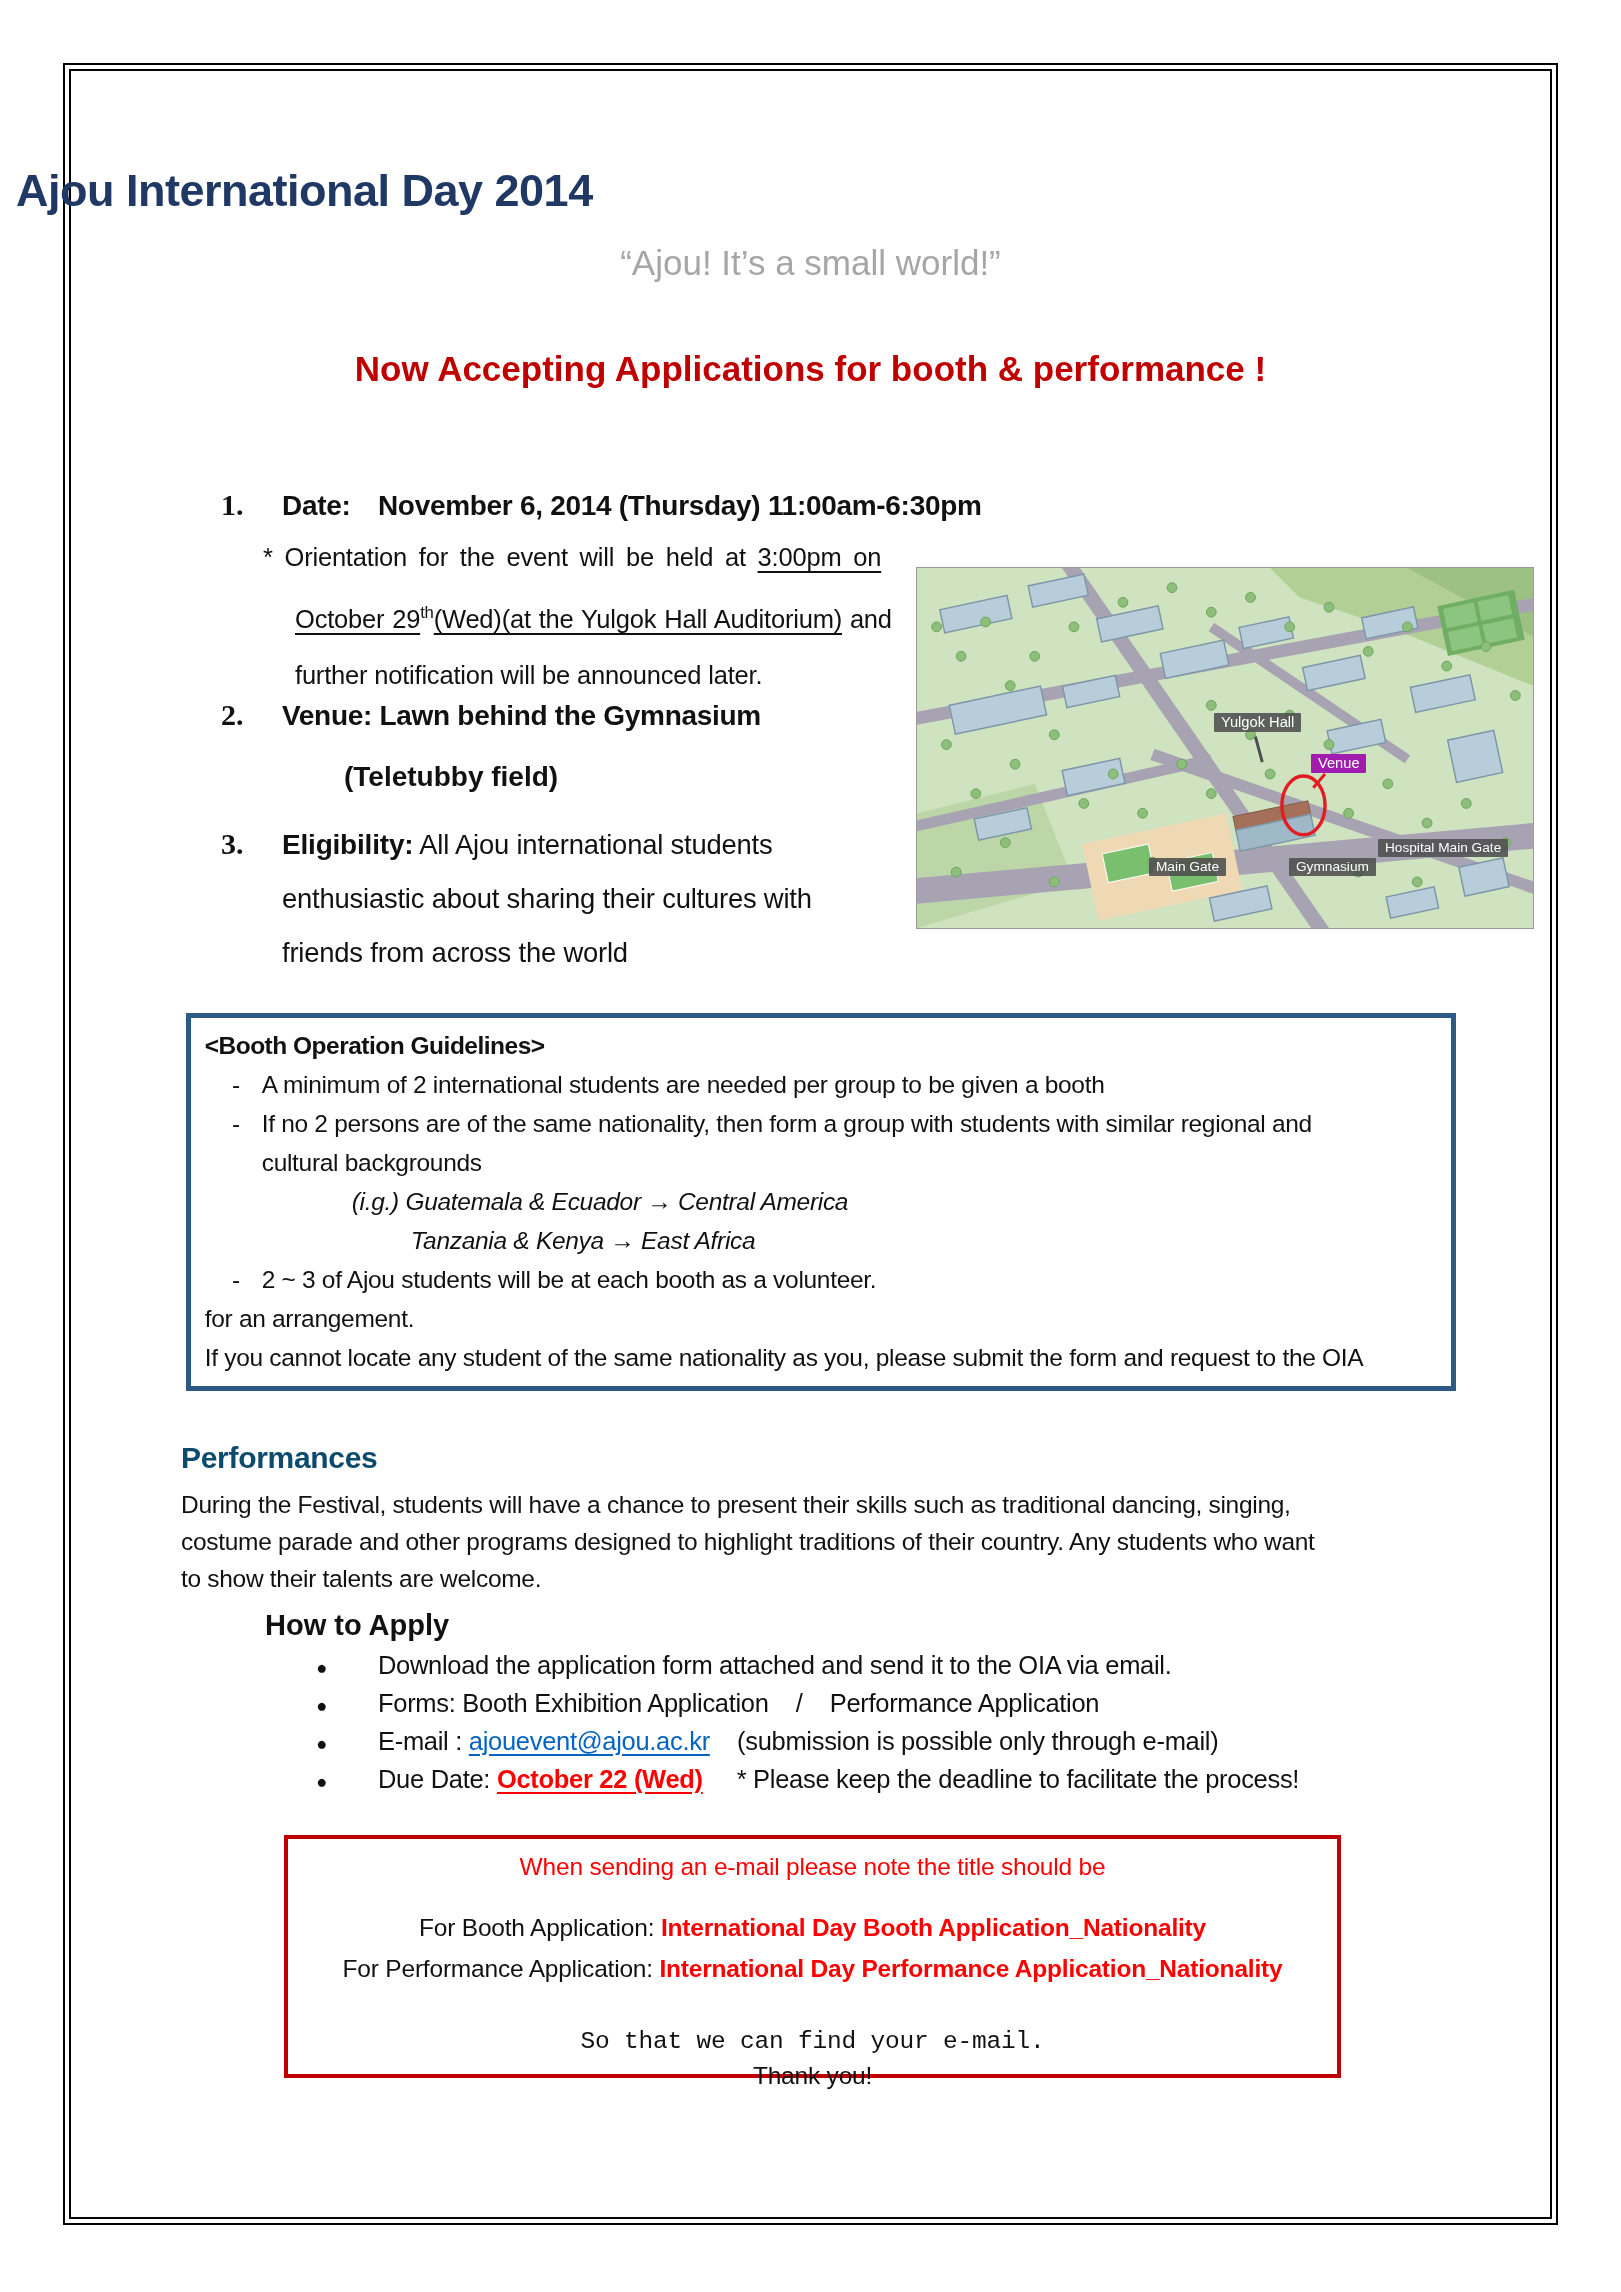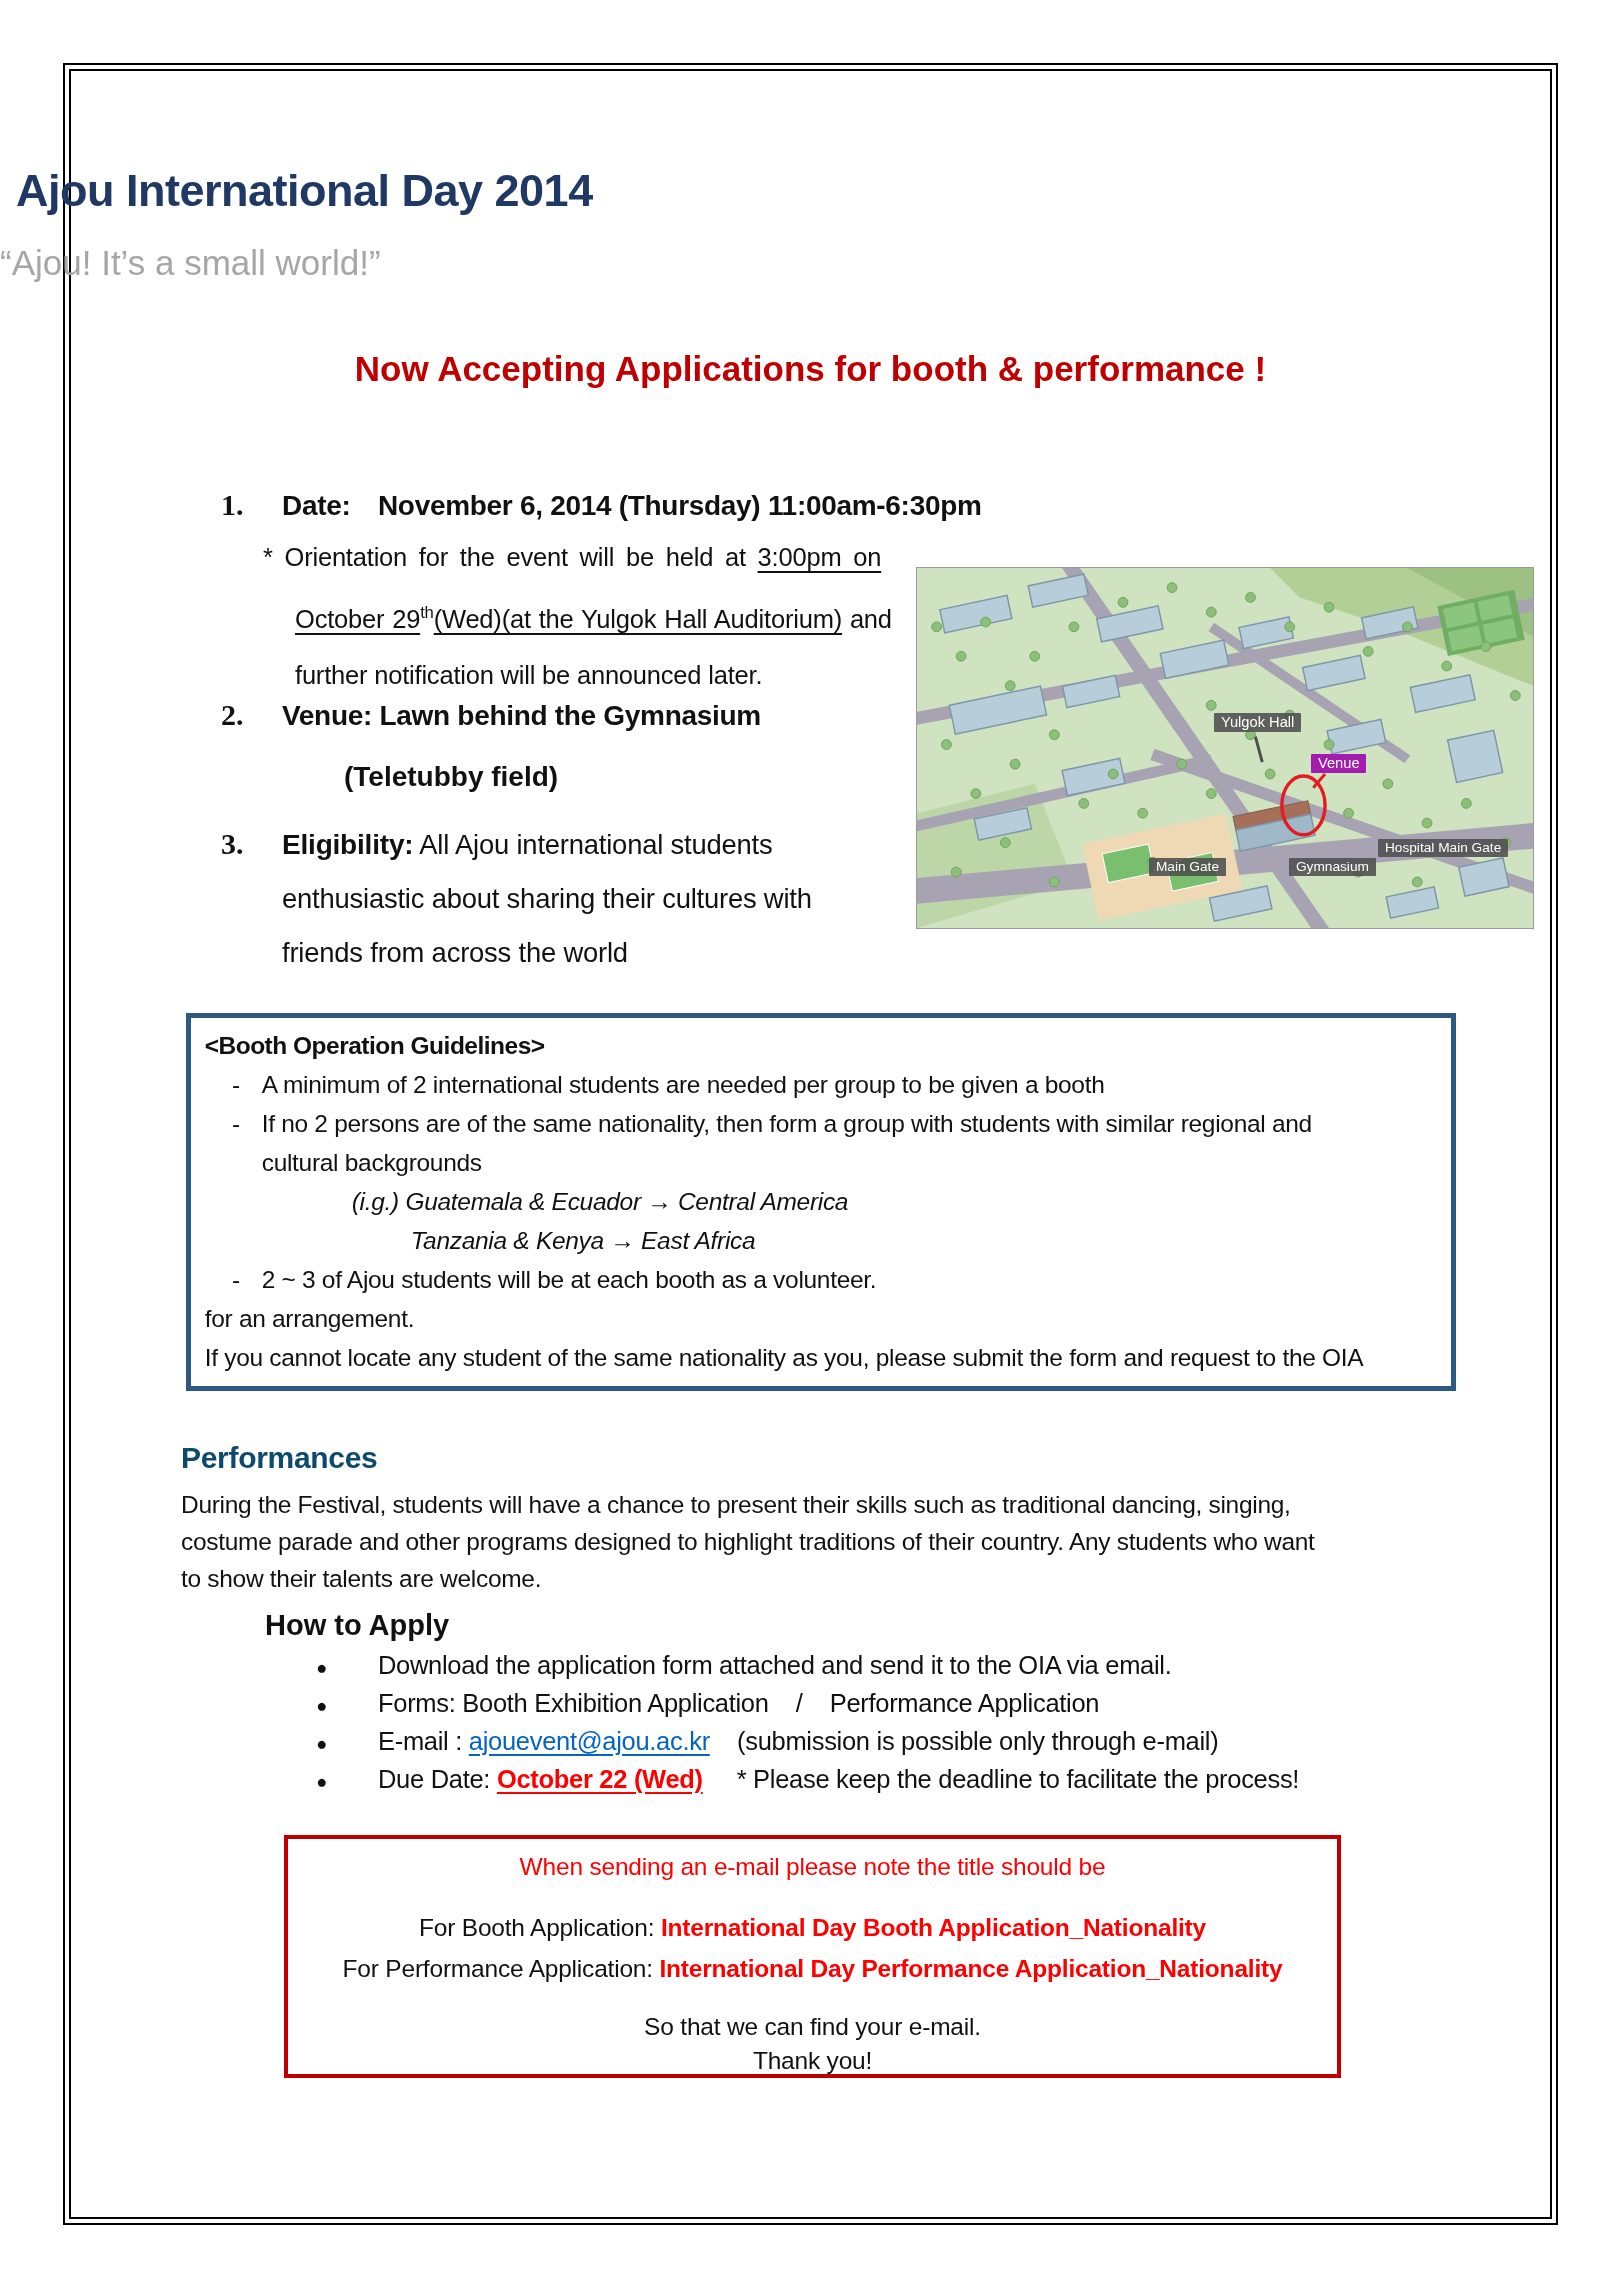--- a/index.html
+++ b/index.html
@@ -4,21 +4,21 @@
 <style>
   html,body{margin:0;padding:0;background:#ffffff;}
   .page{position:relative;width:1621px;height:2293px;background:#fff;
         font-family:"Liberation Sans",sans-serif;color:#111;overflow:hidden;}
   .border-outer{position:absolute;left:63px;top:63px;width:1495px;height:2162px;
         border:2.9px solid #000;box-sizing:border-box;}
   .border-inner{position:absolute;left:69px;top:69px;width:1483px;height:2150px;
         border:2px solid #000;box-sizing:border-box;}
   .title{position:absolute;left:16px;top:165px;width:100%;
         font-size:45px;font-weight:700;color:#1F3864;letter-spacing:-0.5px;}
-  .subtitle{position:absolute;left:0;top:243px;width:100%;
+  .subtitle{position:absolute;left:0;top:243px;width:100%;text-align:center;
         font-size:35px;color:#A6A6A6;}
   .banner{position:absolute;left:0;top:349px;width:100%;text-align:center;
         font-size:35px;font-weight:700;color:#C00000;}
   .num{font-family:"Liberation Serif",serif;font-weight:700;font-size:30px;}
   .listrow{position:absolute;display:flex;align-items:baseline;}
   .listrow .num{width:61px;flex:0 0 61px;}
   .b{font-weight:700;}
   .itemtext{font-size:28px;font-weight:700;letter-spacing:-0.3px;}
   .itemtext .gap{display:inline-block;width:27.4px;}
   .note{position:absolute;left:263px;top:529px;font-size:25.5px;line-height:56px;
@@ -60,21 +60,21 @@
   .link{color:#0563C1;text-decoration:underline;text-underline-offset:3.9px;cursor:pointer;}
   .due{color:#FF0000;font-weight:700;text-decoration:underline;text-underline-offset:3.9px;}
   
   .notice{position:absolute;left:284px;top:1835px;width:1057px;height:243px;
        border:4.9px solid #C00000;box-sizing:border-box;text-align:center;
        font-size:24.5px;line-height:32px;padding-top:11.8px;letter-spacing:-0.2px;}
   .notice .red{color:#FF0000;}
   .notice .redb{color:#FF0000;font-weight:700;}
   .notice .l2{margin-top:29px;}
   .notice .l3{margin-top:8.8px;}
-  .notice .l4{margin-top:26px;}
+  .notice .l4{margin-top:41px;font-family:Liberation Mono, monospace;}
   .notice .l5{margin-top:2px;}
 </style>
 </head>
 <body>
 
 <div class="page">
   <div class="border-outer"></div>
   <div class="border-inner"></div>
 
   <div class="title">Ajou International Day 2014</div>

